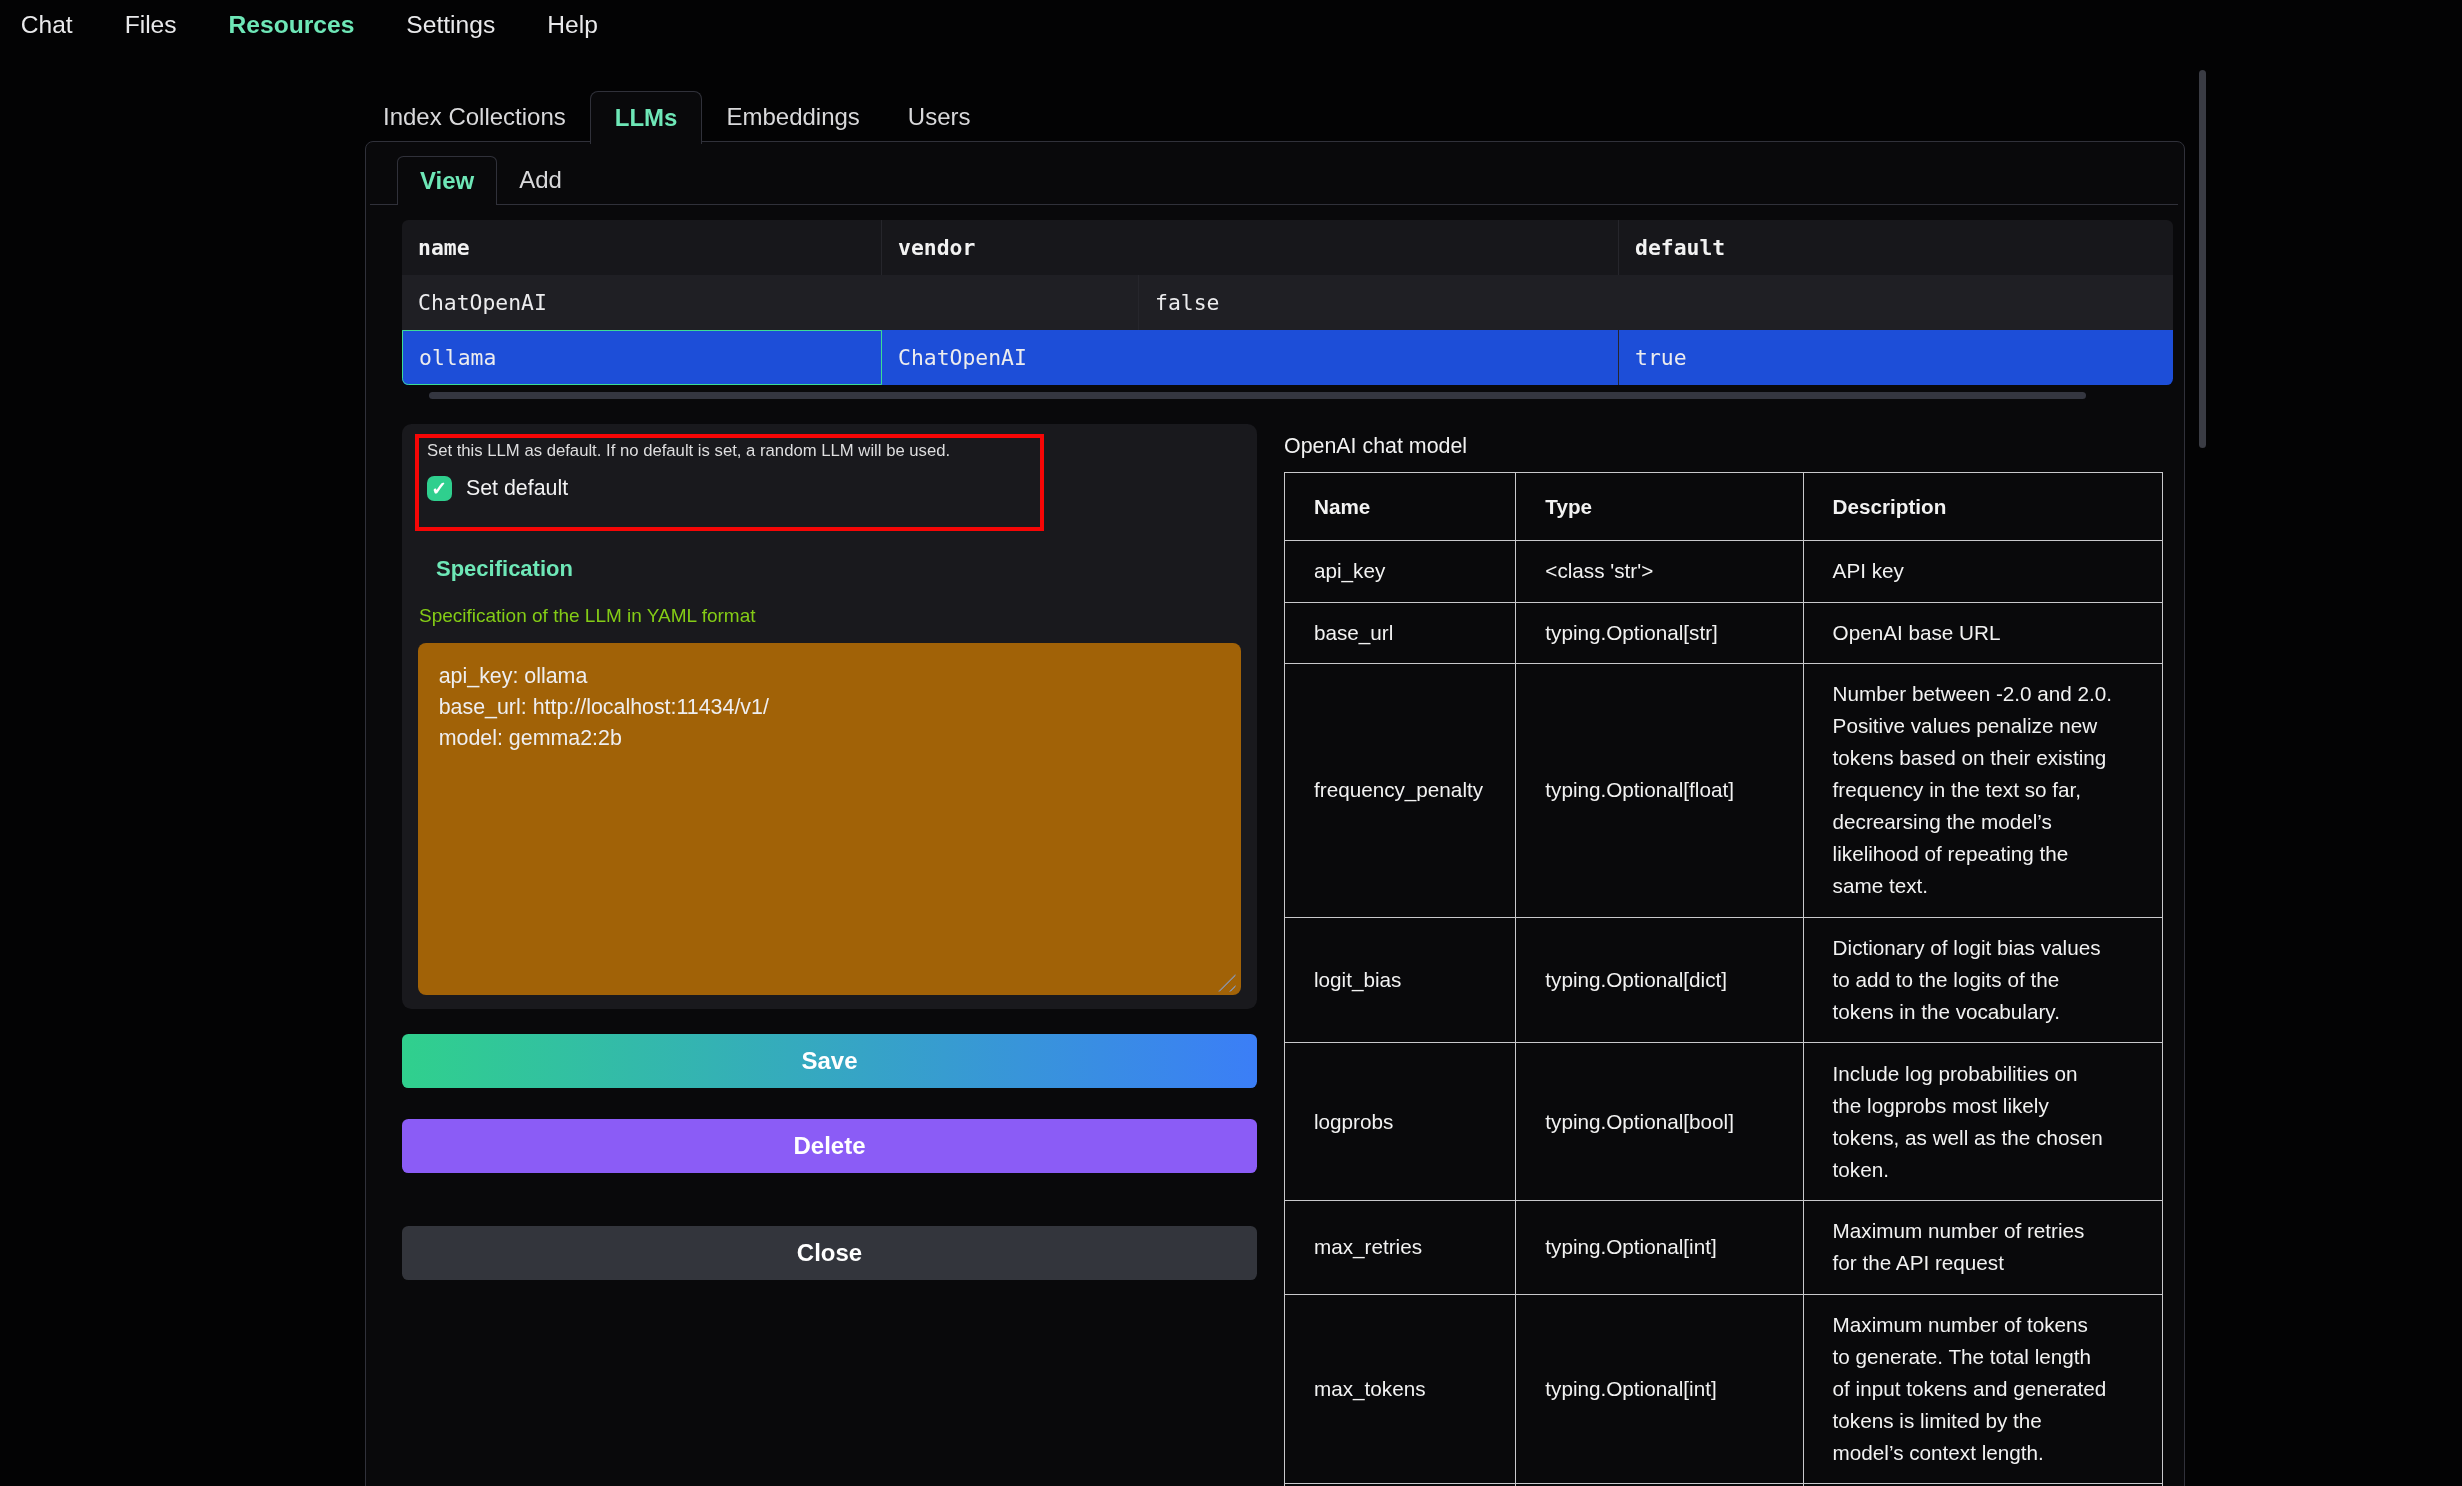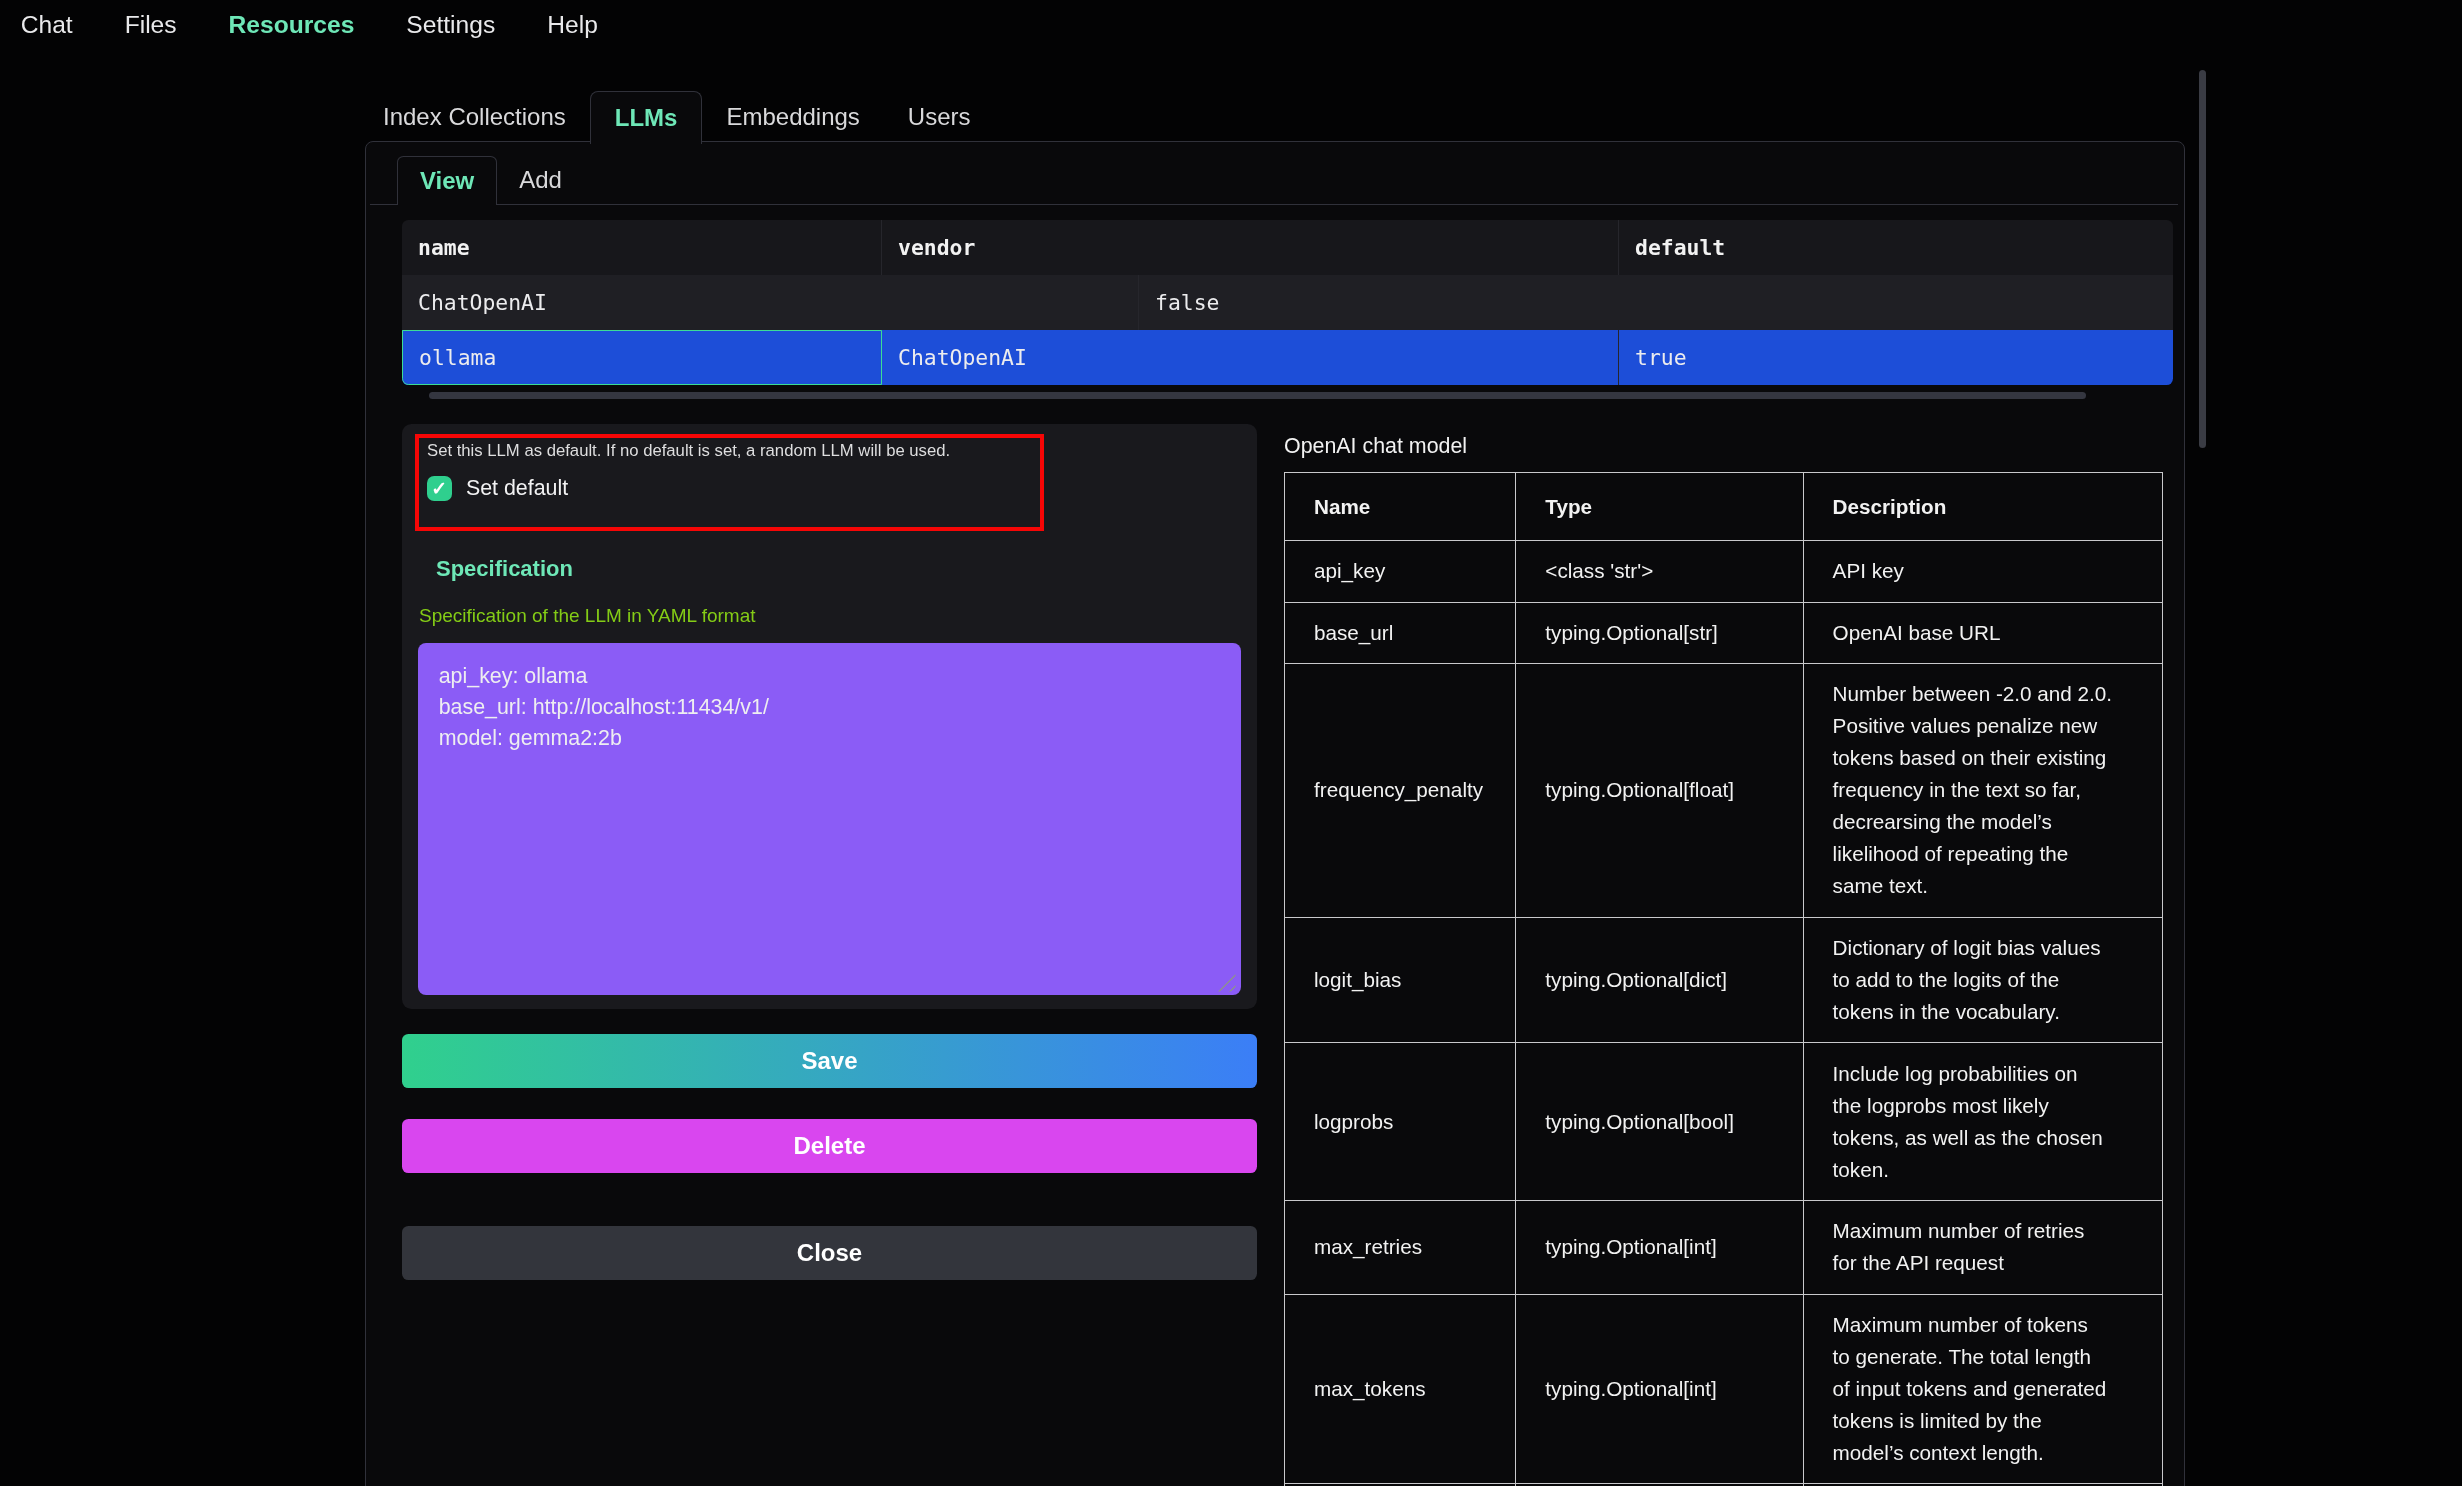--- a/index.html
+++ b/index.html
@@ -65,38 +65,38 @@
   .checkbox{
     width:24.6px;height:24.6px;border-radius:7.1px;background:#2fcf8e;
     display:flex;align-items:center;justify-content:center;cursor:pointer;
   }
   .checkbox .check-glyph{color:#ffffff;font-size:19px;font-weight:bold;line-height:1;}
   .checkbox-label{font-size:21.4px;color:#f2f2f3;}
   .spec-heading{position:absolute;left:436px;top:556px;font-size:22px;font-weight:bold;color:#6ee7b7;}
   .spec-hint{position:absolute;left:419px;top:605px;font-size:19px;color:#84cc16;}
   .yaml-area{
     position:absolute;left:418px;top:643px;width:823px;height:352px;box-sizing:border-box;
-    background:#8b5cf6;border:none;border-radius:8px;resize:none;outline:none;
+    background:#a16207;border:none;border-radius:8px;resize:none;outline:none;
     padding:17.5px 20.7px;font-family:"Liberation Sans", sans-serif;font-size:21.4px;line-height:31px;color:#eeeef0;
     white-space:pre;overflow:hidden;
   }
   .resize-handle{
     position:absolute;left:1218px;top:974px;width:17.5px;height:17.5px;cursor:nwse-resize;
     background:repeating-linear-gradient(135deg,transparent 0 4px,#8d8d95 4px 5.6px,transparent 5.6px 8px);
     clip-path:polygon(100% 0,100% 100%,0 100%);
   }
   
   .btn{
     position:absolute;left:402px;width:855px;height:54px;border:none;border-radius:6.4px;
     display:flex;align-items:center;justify-content:center;
     font-size:24px;font-weight:bold;color:#ffffff;cursor:pointer;
     font-family:"Liberation Sans", sans-serif;
   }
   .btn-save{top:1034px;background:linear-gradient(90deg,#30d08d,#3b7ef7);}
-  .btn-delete{top:1119px;background:#d946ef;}
+  .btn-delete{top:1119px;background:#8b5cf6;}
   .btn-close{top:1226px;background:#33353c;}
   
   .model-title{position:absolute;left:1284px;top:434px;font-size:21.4px;color:#f2f2f2;}
   .model-table{
     position:absolute;left:1284px;top:472px;border-collapse:collapse;
     font-size:20.7px;color:#f2f2f2;
   }
   .model-table th,.model-table td{
     border:0.8px solid #c9c9cc;text-align:left;vertical-align:middle;
     padding:14.3px 14.3px 14.3px 29px;line-height:32px;font-weight:normal;

